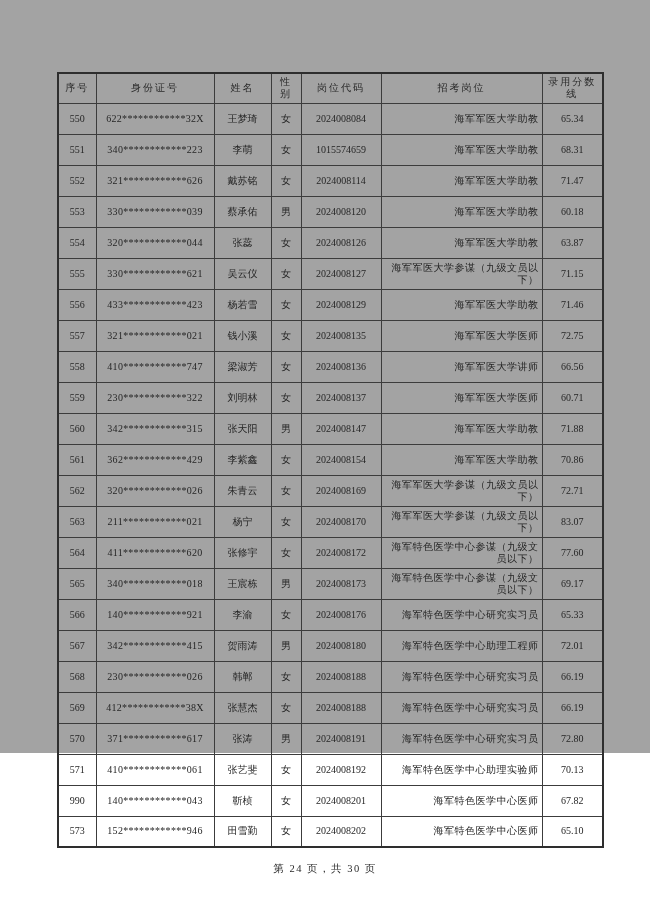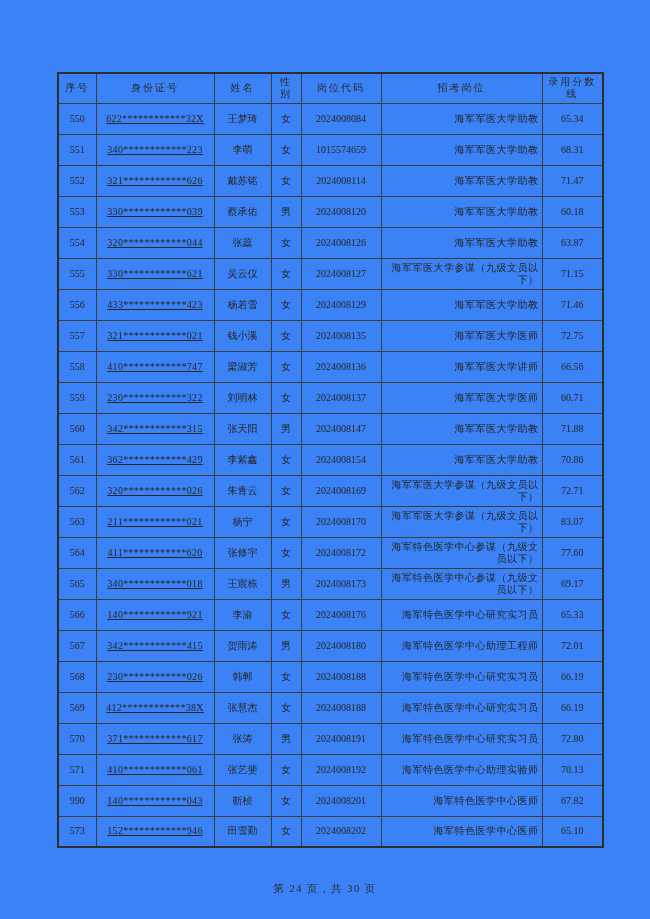--- a/index.html
+++ b/index.html
@@ -5,22 +5,22 @@
   html,body{margin:0;padding:0;}
   body{
     width:650px;height:919px;
     background:#ffffff;
     font-family:"Liberation Serif","DejaVu Serif",serif;
     color:#222;
     position:relative;
     overflow:hidden;
   }
   .page{
-    position:absolute;left:0;top:0;width:650px;height:919px;
-    background:#3b82f6;
+    position:absolute;left:0;top:0;width:650px;height:753px;
+    background:#a3a3a3;
   }
   table.score-table{
     position:absolute;left:57px;top:72px;
     width:545px;
     border-collapse:collapse;
     table-layout:fixed;
     border:2px solid #2e2e2e;
     background:transparent;
   }
   .score-table th,.score-table td{
@@ -42,29 +42,27 @@
     letter-spacing:2px;
     color:#2a2a2a;
   }
   .score-table td.pos{
     text-align:right;
     letter-spacing:0.5px;
   }
   .score-table td.idnum{
     font-size:10px;
     letter-spacing:0.3px;
-    text-decoration:underline;
   }
   .footer{
     position:absolute;left:0;top:862px;width:650px;
     text-align:center;
     font-size:10.5px;
     letter-spacing:1.5px;
     color:#2a2a2a;
-    margin-top:20px;
   }
 </style>
 </head>
 <body>
 
 <div class="page">
 
   <table class="score-table">
     <colgroup>
       <col style="width:38px">

